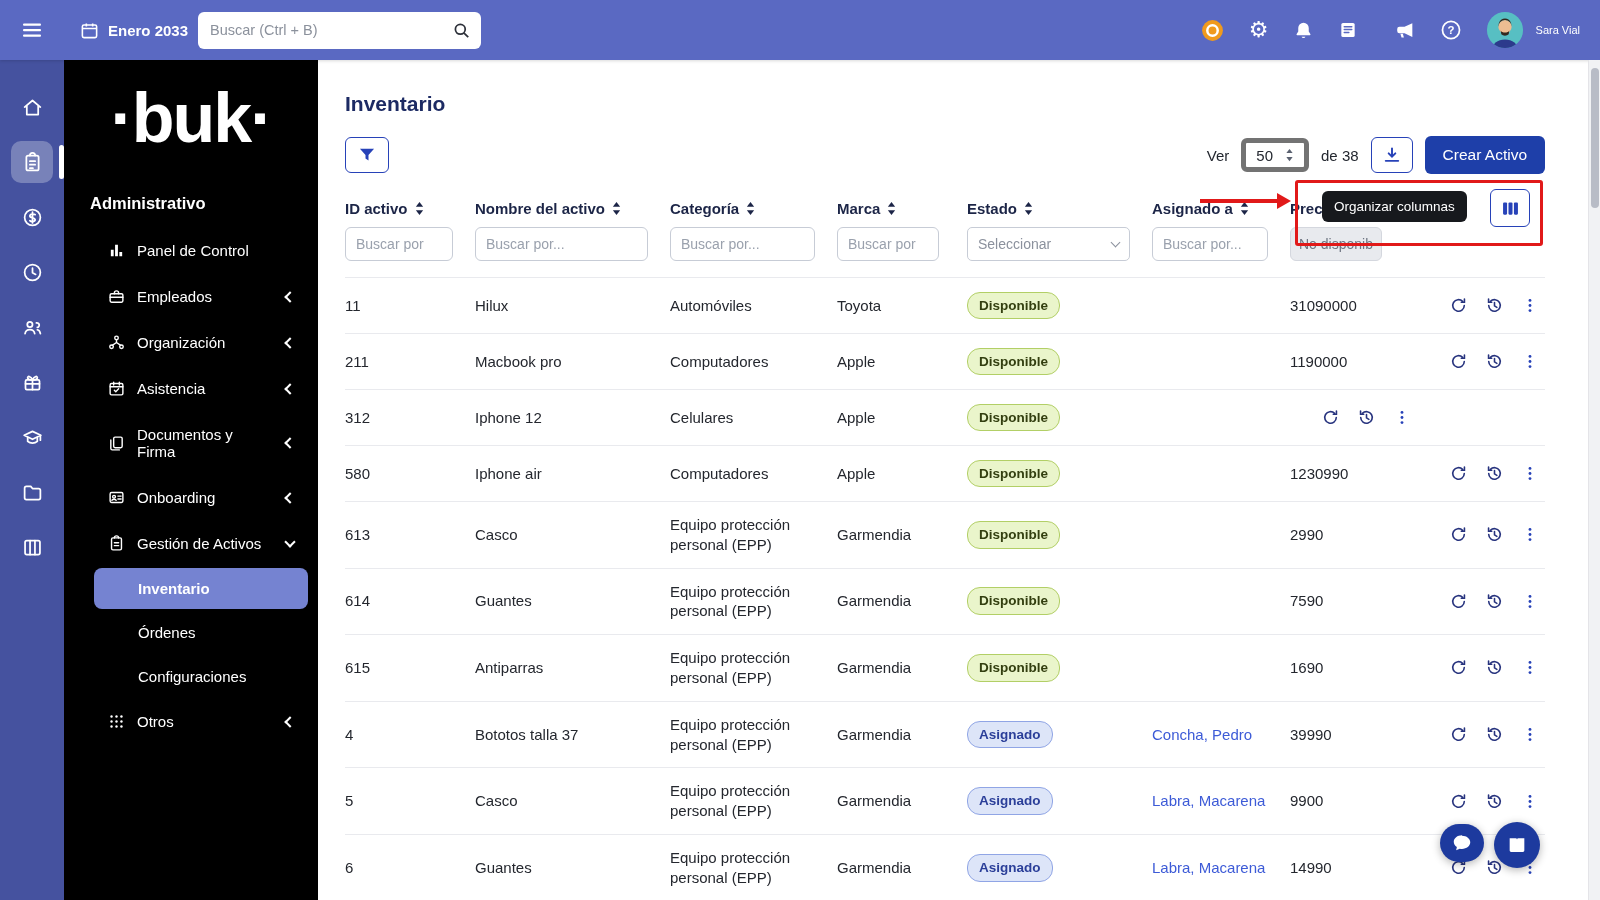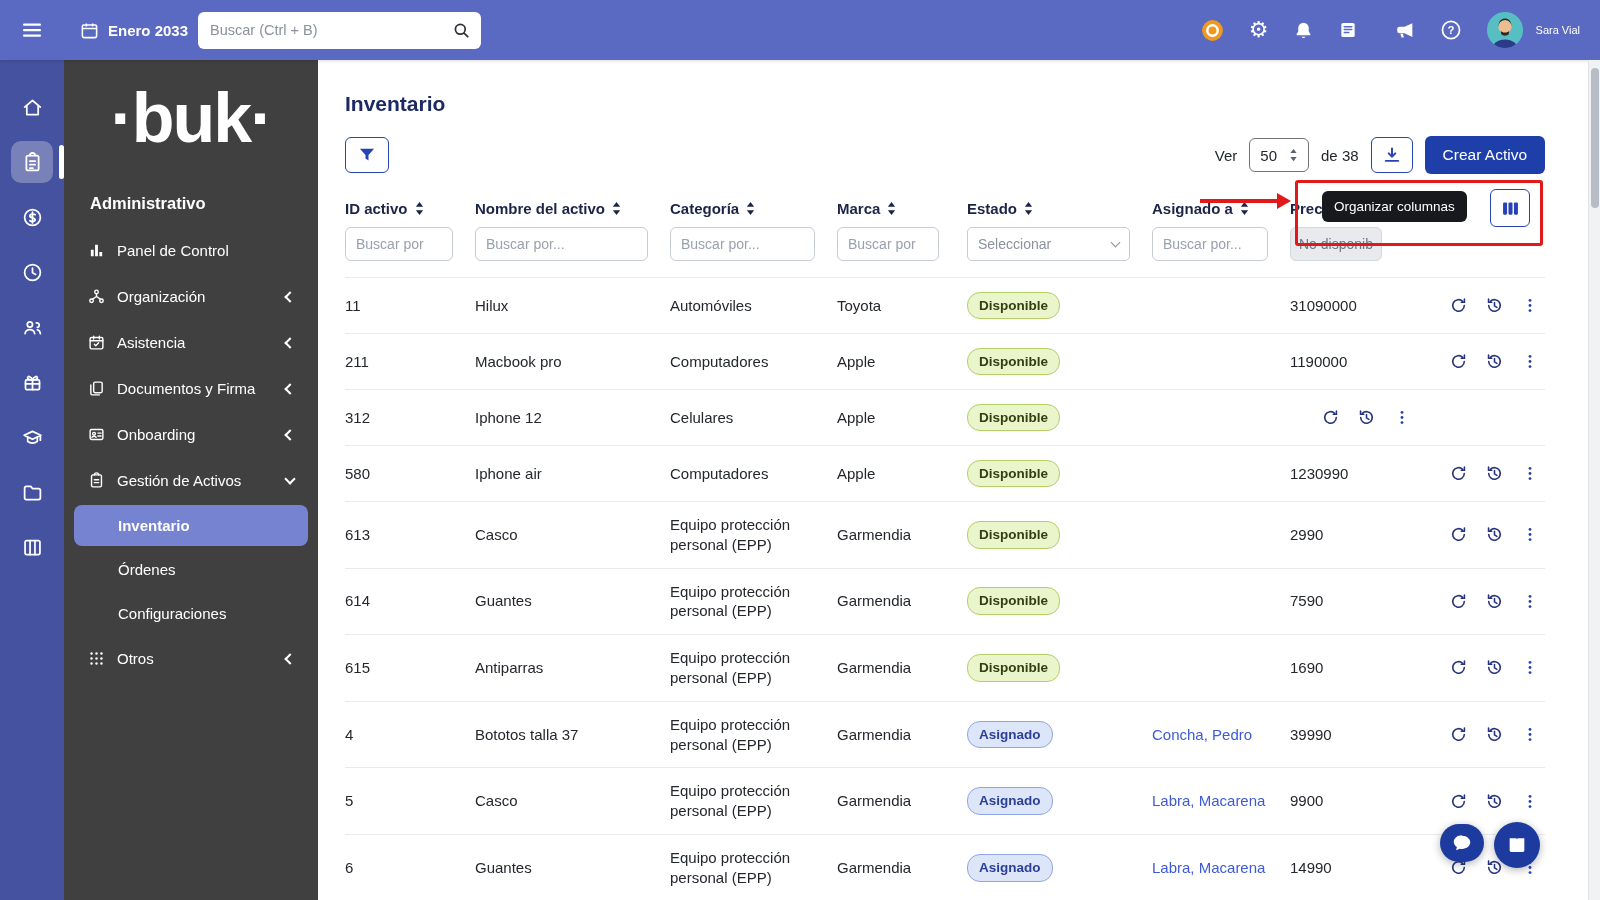--- a/index.html
+++ b/index.html
@@ -31,45 +31,45 @@
   .rail { width:64px; background:#45529f; padding-top:26px; display:flex; flex-direction:column;
           align-items:center; gap:13px; flex:0 0 auto; }
   .rail-item { width:42px; height:42px; border-radius:10px; display:flex; align-items:center;
                justify-content:center; color:#fff; position:relative; cursor:pointer; }
   .rail-item svg { width:21px; height:21px; }
   .rail-item.active { background:rgba(255,255,255,.28); }
   .rail-item.active::after { content:''; position:absolute; right:-11px; top:4px; width:5px;
                height:34px; background:#fff; border-radius:3px; }
 
   
-  .menu { width:254px; background:#404040; color:#fff; flex:0 0 auto; }
+  .menu { width:254px; background:#000000; color:#fff; flex:0 0 auto; }
   .logo { height:122px; display:flex; align-items:center; justify-content:center;
           font-size:70px; font-weight:700; letter-spacing:-2px; padding-bottom:6px; }
   .section-title { padding:12px 0 8px 26px; font-size:16.5px; font-weight:700; }
-  .nav { display:flex; flex-direction:column; padding:8px 10px; gap:3px; }
+  .nav { display:flex; flex-direction:column; padding:8px 10px; gap:3px;margin-left:20px; }
   .nav-item { display:flex; align-items:center; gap:12px; padding:13px 14px; font-size:15px;
               border-radius:8px; cursor:pointer; }
   .nav-icon { display:flex; } .nav-icon svg { width:17px; height:17px; }
   .chev { width:8px; height:8px; border-right:2px solid #fff; border-bottom:2px solid #fff;
           margin-left:auto; }
   .chev.left { transform:rotate(135deg); }
   .chev.down { transform:rotate(45deg); margin-top:-3px; }
   .sub-item { padding:12px 14px 12px 44px; font-size:15px; border-radius:8px; cursor:pointer; }
   .sub-item.active { background:#7583d1; font-weight:700; }
 
   
   .main { flex:1; background:#fff; position:relative; padding:18px 0 0 27px; overflow:hidden; }
   .page-title { font-size:21px; font-weight:700; color:#1c2a63; margin-top:14px; }
   .toolbar { display:flex; align-items:center; margin-top:20px; width:1200px; }
   .icon-btn { background:#fff; border:1.5px solid #2742b8; border-radius:6px; display:flex;
               align-items:center; justify-content:center; cursor:pointer; }
   .filter-btn { width:44px; height:36px; }
   .toolbar-right { margin-left:auto; display:flex; align-items:center; gap:12px; }
   .ver { font-size:15px; color:#23272f; }
-  .pg-select { height:34px; border:1px solid #737373; border-radius:6px; padding:0 10px;
+  .pg-select { height:34px; border:5px solid #737373; border-radius:6px; padding:0 10px;
                display:flex; align-items:center; gap:12px; font-size:15px; color:#23272f; cursor:pointer; }
   .total { font-size:15px; color:#23272f; }
   .dl-btn { width:42px; height:36px; }
   .primary-btn { background:#1e3fa9; color:#fff; border:none; border-radius:6px; height:38px;
                  padding:0 18px; font-size:15.5px; font-family:inherit; cursor:pointer; }
 
   
   .table { width:1200px; margin-top:14px; font-size:15px; color:#24272e; }
   .thead, .tfilter, .tr { display:flex; align-items:center; }
   .thead { padding:12px 0 8px; }
@@ -285,20 +285,30 @@
           <span class="nav-icon">
             <svg viewBox="0 0 24 24" fill="currentColor">
               <path d="M4 20v-9h4v9zM10 20V4h4v16zM16 20v-6h4v6z"></path>
             </svg>
           </span>
           <span class="nav-label">Panel de Control</span>
         </div>
         <div class="nav-item">
           <span class="nav-icon">
             <svg viewBox="0 0 24 24" fill="none" stroke="currentColor" stroke-width="2" stroke-linecap="round" stroke-linejoin="round">
+              <rect x="3" y="8" width="18" height="12" rx="2"></rect>
+              <path d="M9 8V7a3 3 0 0 1 6 0v1M3 13h18"></path>
+            </svg>
+          </span>
+          <span class="nav-label">Empleados</span>
+          <span class="chev left"></span>
+        </div>
+        <div class="nav-item">
+          <span class="nav-icon">
+            <svg viewBox="0 0 24 24" fill="none" stroke="currentColor" stroke-width="2" stroke-linecap="round" stroke-linejoin="round">
               <circle cx="12" cy="5.5" r="2.5"></circle>
               <circle cx="5" cy="18" r="2.5"></circle>
               <circle cx="19" cy="18" r="2.5"></circle>
               <path d="M12 8v4m0 0l-6 4m6-4l6 4"></path>
             </svg>
           </span>
           <span class="nav-label">Organización</span>
           <span class="chev left"></span>
         </div>
         <div class="nav-item">

